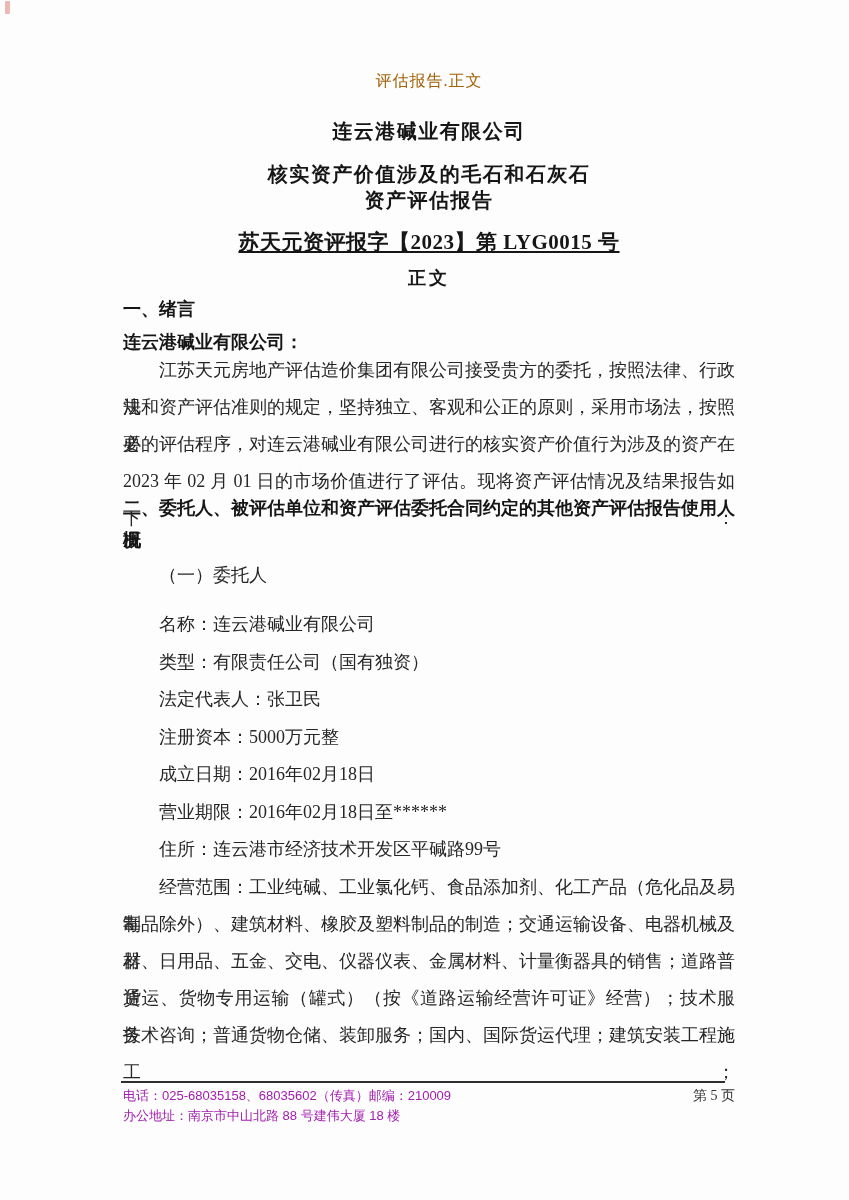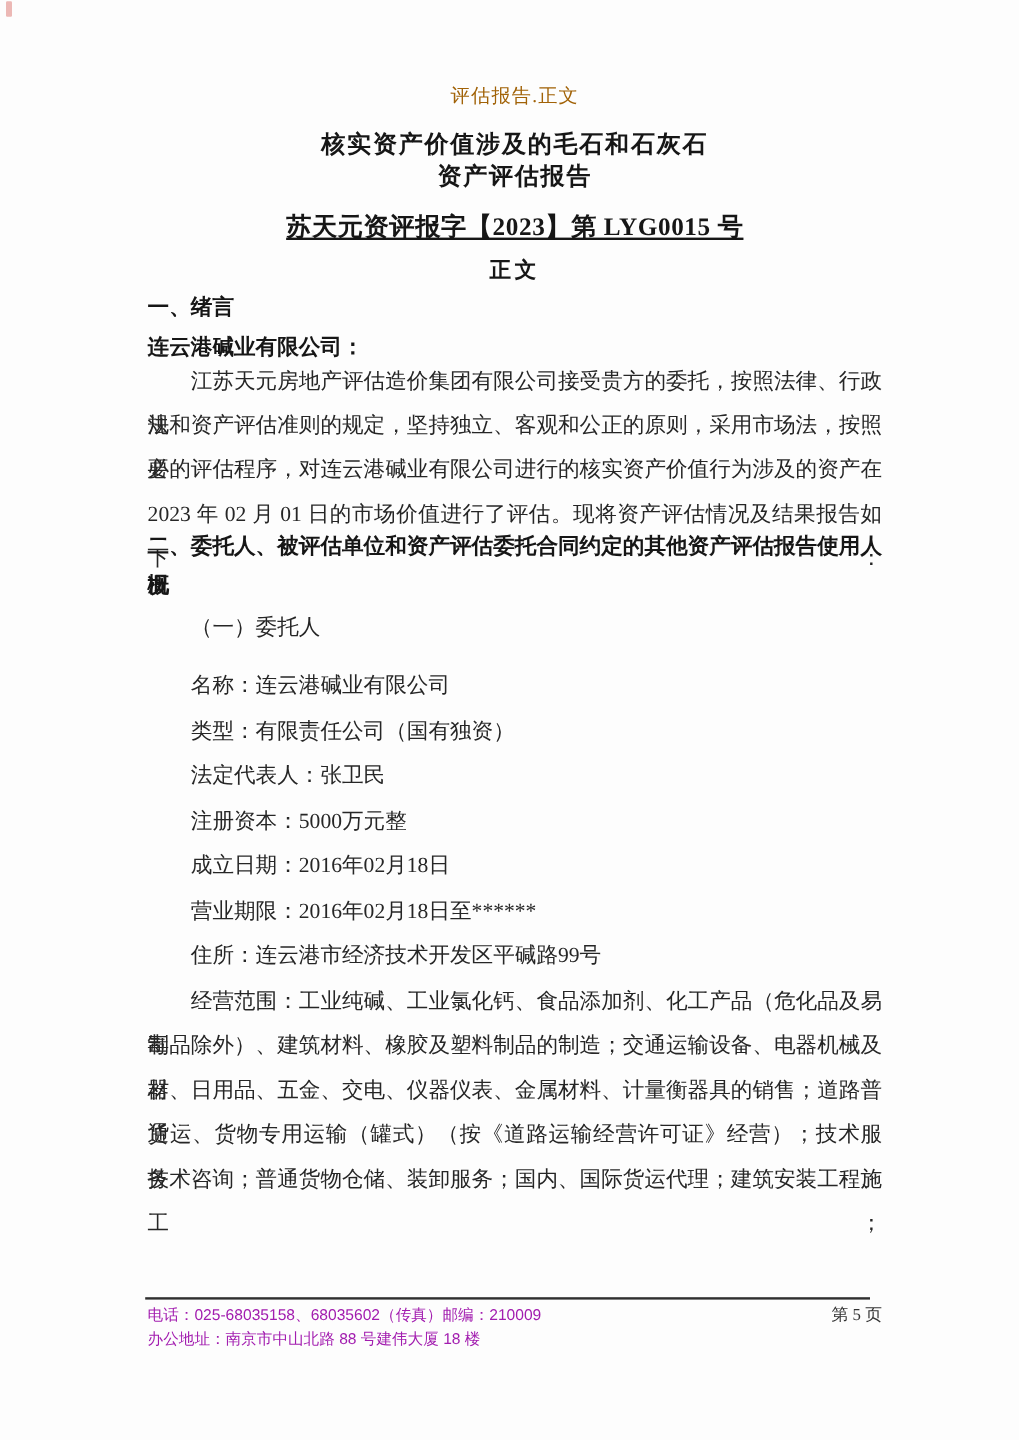--- a/index.html
+++ b/index.html
@@ -53,20 +53,21 @@
 </style>
 </head>
 <body>
 
 <div class="page">
   <div class="corner-mark"></div>
 
   <div class="content">
     <div class="doc-label center">评估报告.正文</div>
 
+    <div class="t t1 center">连云港碱业有限公司</div>
     <div class="t t2 center">核实资产价值涉及的毛石和石灰石</div>
     <div class="t t3 center">资产评估报告</div>
     <div class="report-no center">苏天元资评报字【2023】第 LYG0015 号</div>
     <div class="body-label center">正文</div>
 
     <div class="h1">一、绪言</div>
     <div class="salutation">连云港碱业有限公司：</div>
 
     <div class="para">
       <div class="jline indent">江苏天元房地产评估造价集团有限公司接受贵方的委托，按照法律、行政法</div>

